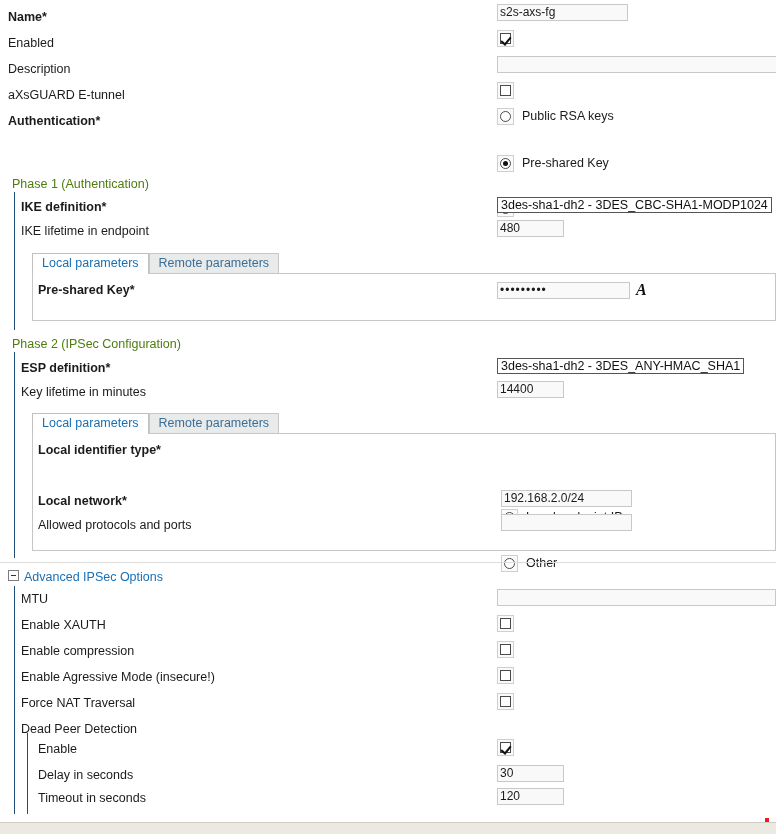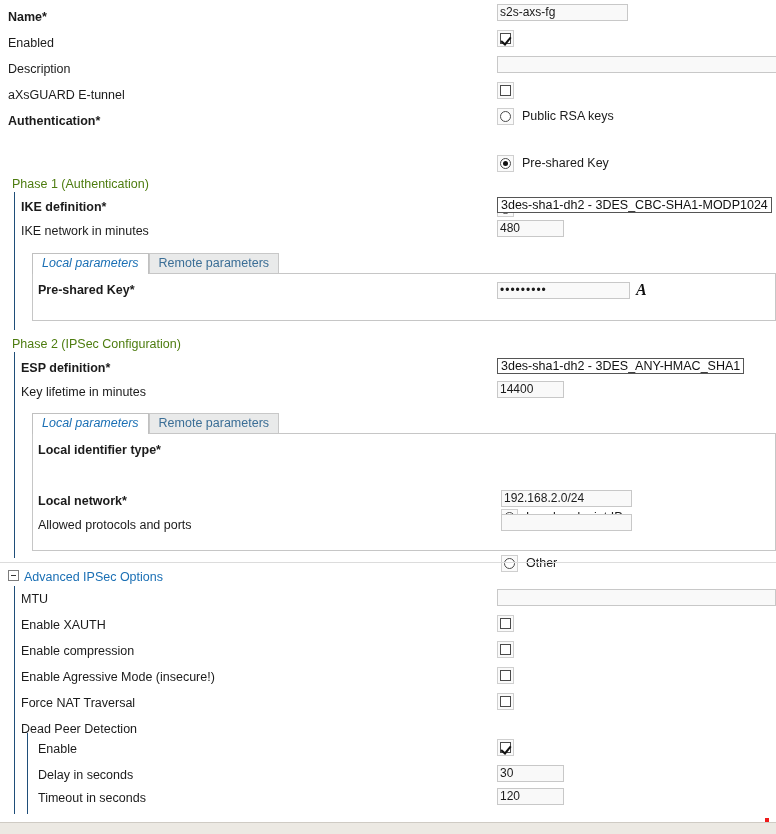--- a/index.html
+++ b/index.html
@@ -179,21 +179,20 @@
     border: 1px solid #c0c0c0;
     border-bottom: none;
     white-space: nowrap;
   }
   .tab.active {
     background: #ffffff;
     color: #1a6fb4;
     border-color: #c0c0c0;
     position: relative;
     z-index: 3;
-    font-style: italic;
   }
   .tab.idle {
     background: #e9eaea;
     color: #3b6e96;
     border-color: #c8c8c8;
   }
   .tabbody {
     position: absolute;
     box-sizing: border-box;
     border: 1px solid #c6c6c6;
@@ -318,21 +317,21 @@
   <div class="guide" style="left:14px; top:192px; height:138px;"></div>
 
   <div class="row" style="top:194px;padding-left:18px;">
     <span class="lbl req ind1">IKE definition*</span>
     <span class="ctl" style="top:3px;">
       <span class="sel">3des-sha1-dh2 - 3DES_CBC-SHA1-MODP1024</span>
     </span>
   </div>
 
   <div class="row" style="top:218px;">
-    <span class="lbl ind1">IKE network in minutes</span>
+    <span class="lbl ind1">IKE lifetime in endpoint</span>
     <span class="ctl" style="top:2px;">
       <span class="tbox w47">480</span>
     </span>
   </div>
 
   <div class="tabstrip" style="left:32px; top:253px; width:740px;">
     <div class="tab active">
       <span>Local parameters</span>
     </div>
     <div class="tab idle">

